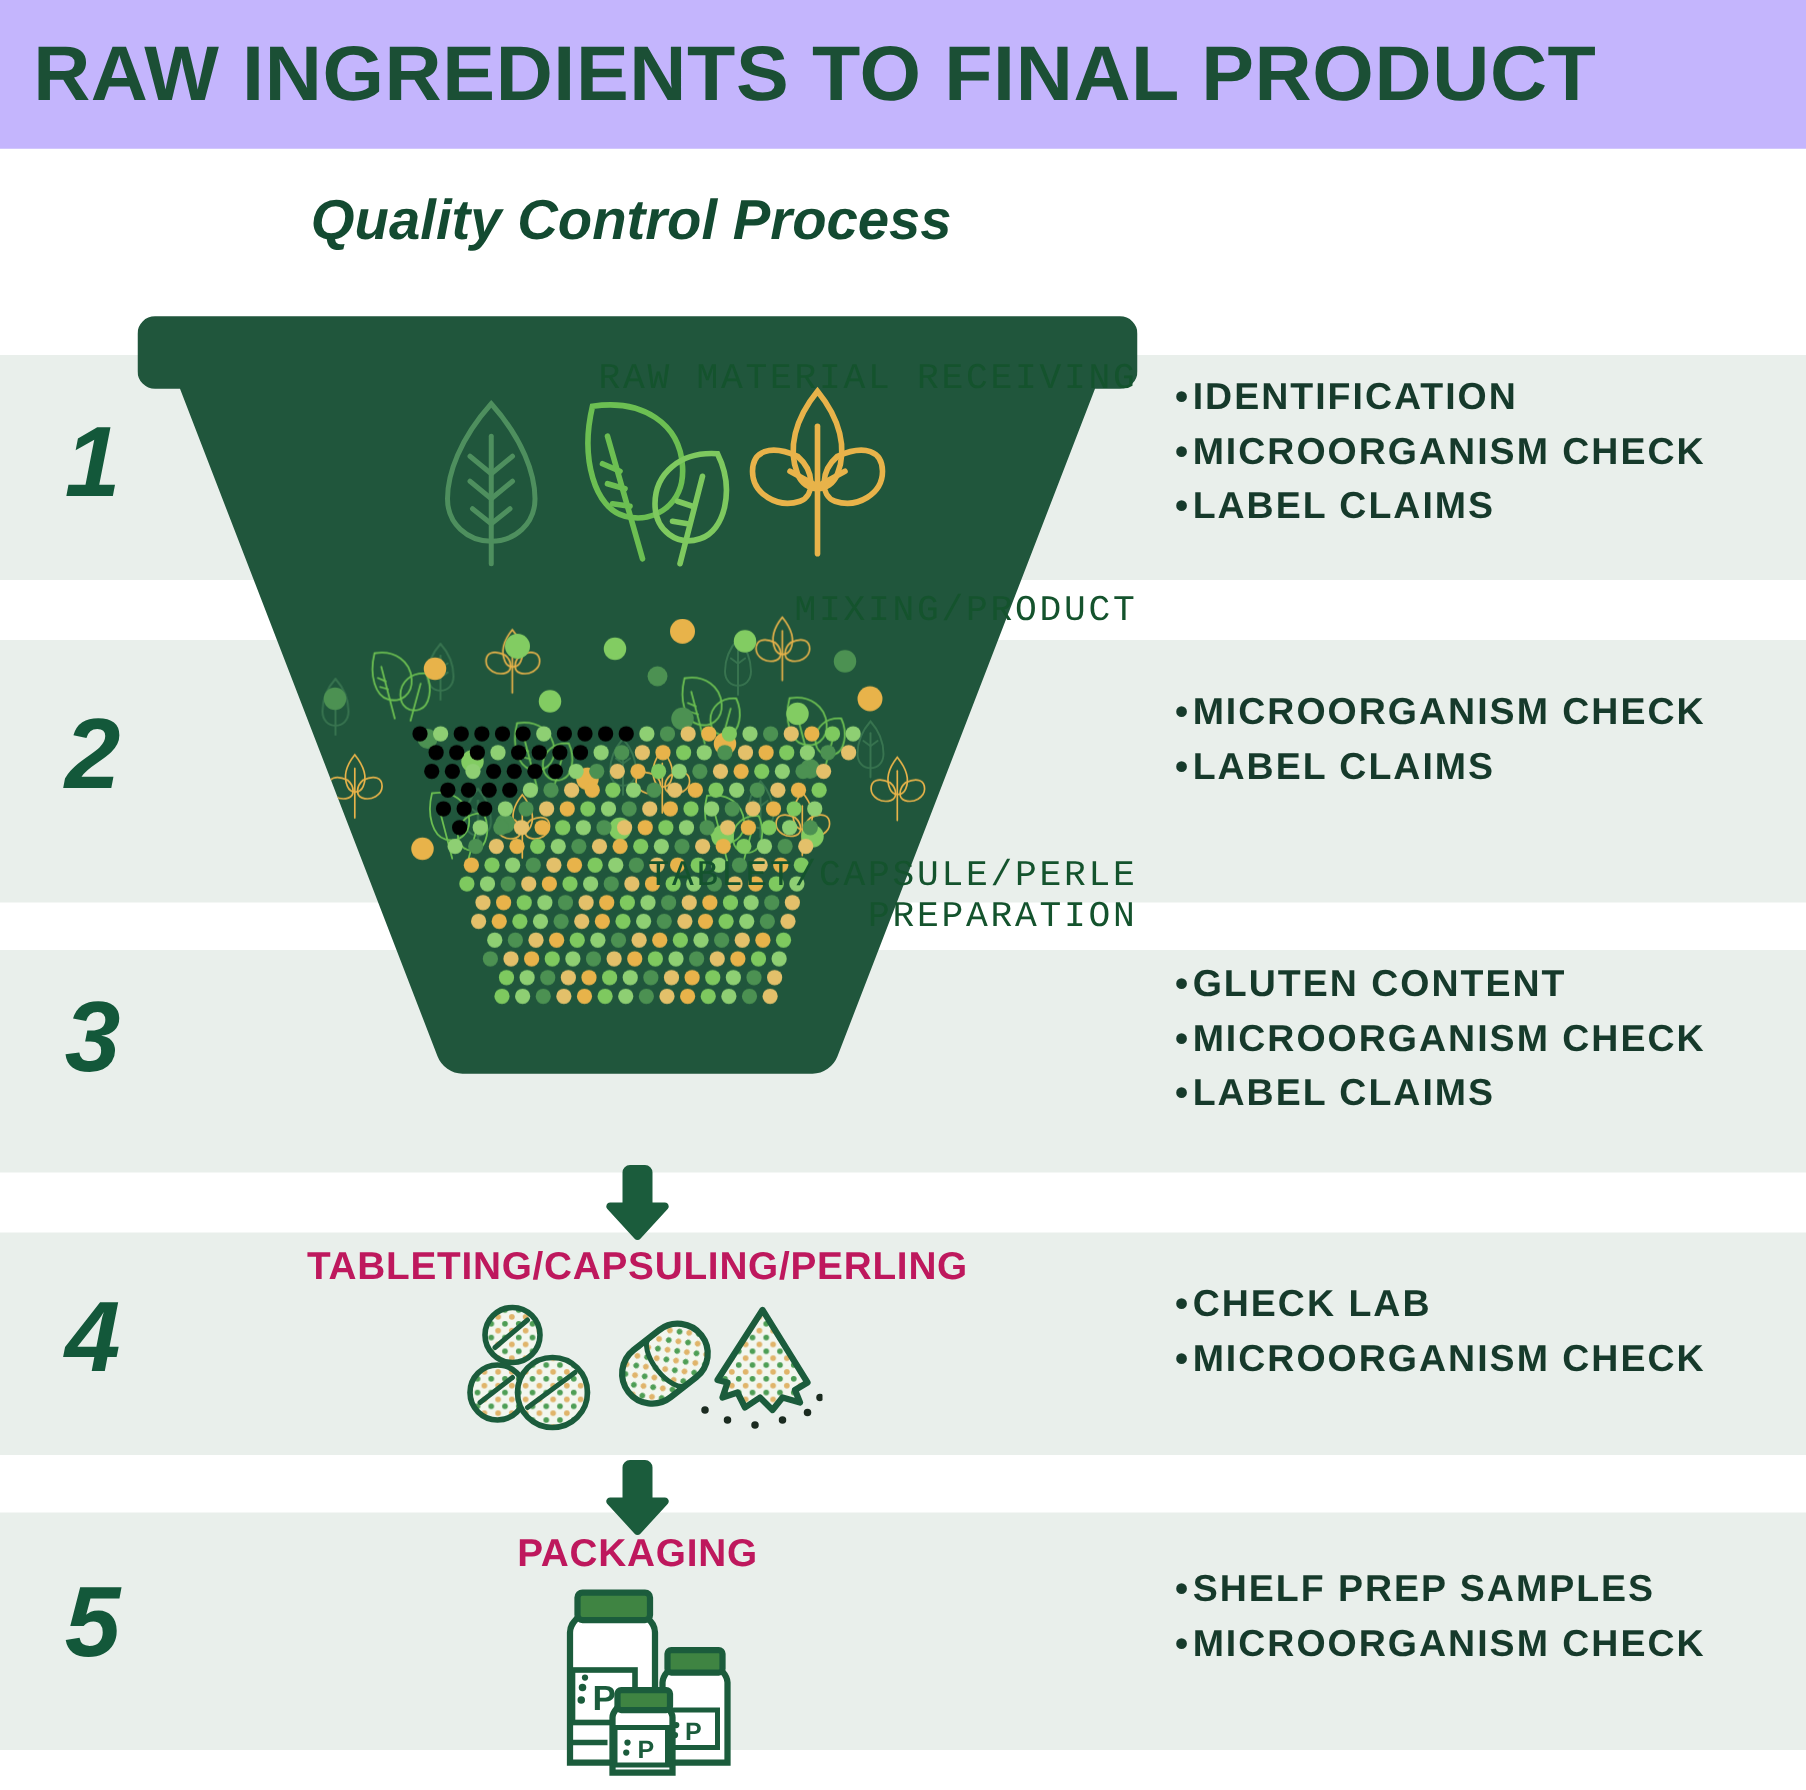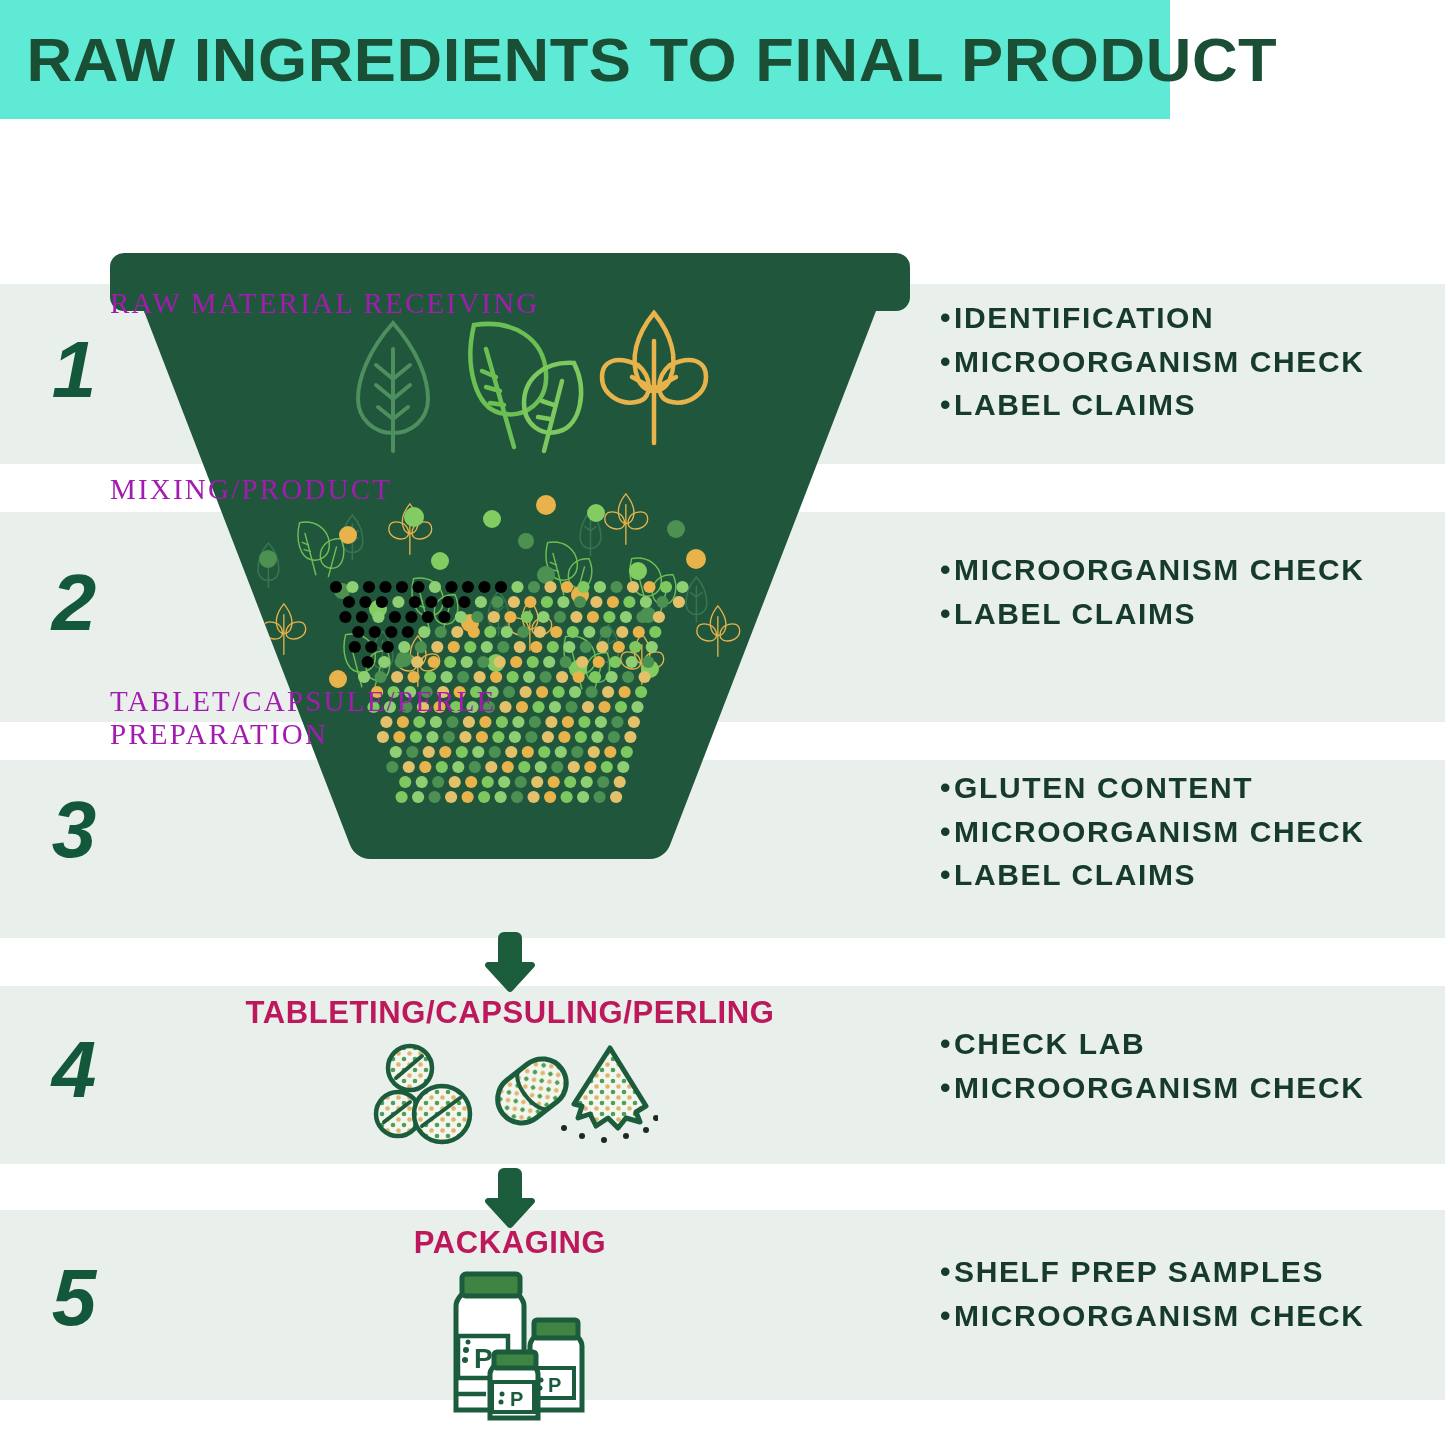--- a/index.html
+++ b/index.html
@@ -6,22 +6,22 @@
   html, body {
     width:1445px; height:1432px;
     background:#ffffff;
     font-family:"Liberation Sans", sans-serif;
     overflow:hidden;
   }
   #page { position:relative; width:1445px; height:1432px; background:#ffffff; }
 
   
   .header-band {
-    position:absolute; left:0; top:0; width:1170px; height:119px;
-    background:#5eead4;
+    position:absolute; left:0; top:0; width:1445px; height:119px;
+    background:#c4b5fd;
     display:flex; align-items:center;
   }
   .header-title {
     font-size:62px; font-weight:700; color:#1b4f35;
     letter-spacing:0.5px; padding-left:26px;
     transform:scaleX(1.02); transform-origin:left center;
     white-space:nowrap;
     font-family:"Liberation Sans", sans-serif;
   }
   .subtitle {
@@ -40,24 +40,24 @@
     position:absolute; width:120px; text-align:center;
     font-size:80px; font-style:italic; font-weight:700;
     color:#13583a; line-height:1;
     font-family:"Liberation Sans", sans-serif;
   }
 
   
   .funnel { position:absolute; left:110px; top:245px; width:800px; height:655px; }
 
   .stage-label {
-    position:absolute; width:100%; text-align:left;
-    color:#a21caf; font-weight:500; letter-spacing:2.2px;
+    position:absolute; width:100%; text-align:right;
+    color:#14532d; font-weight:500; letter-spacing:2.2px;
     font-size:29px; line-height:1.12;
-    font-family:Liberation Serif, serif;
+    font-family:Liberation Mono, monospace;
   }
 
   
   .bullets { position:absolute; left:940px; }
   .bullet-row {
     display:flex; align-items:baseline;
     font-size:30px; font-weight:700; color:#163a2b;
     letter-spacing:1.6px; line-height:1.45;
     white-space:nowrap;
     font-family:"Liberation Sans", sans-serif;
@@ -80,20 +80,21 @@
 
   <div class="stripe" style="top:284px;height:180px;"></div>
   <div class="stripe" style="top:512px;height:210px;"></div>
   <div class="stripe" style="top:760px;height:178px;"></div>
   <div class="stripe" style="top:986px;height:178px;"></div>
   <div class="stripe" style="top:1210px;height:190px;"></div>
 
   <div class="header-band">
     <div class="header-title">RAW INGREDIENTS TO FINAL PRODUCT</div>
   </div>
+  <div class="subtitle">Quality Control Process</div>
 
   <div class="funnel">
     <svg width="800" height="655" viewBox="0 0 800 655">
       <defs>
         <clipPath id="funnelClip">
           <path d="M14,8 h772 a14,14 0 0 1 14,14 v30 a14,14 0 0 1 -14,14 h-20 L560,600 a22,22 0 0 1 -20,14 H260 a22,22 0 0 1 -20,-14 L34,66 H14 A14,14 0 0 1 0,52 V22 A14,14 0 0 1 14,8 Z"></path>
         </clipPath>
       </defs>
       <path d="M14,8 h772 a14,14 0 0 1 14,14 v30 a14,14 0 0 1 -14,14 h-20 L560,600 a22,22 0 0 1 -20,14 H260 a22,22 0 0 1 -20,-14 L34,66 H14 A14,14 0 0 1 0,52 V22 A14,14 0 0 1 14,8 Z" fill="#20563c"></path>
 

